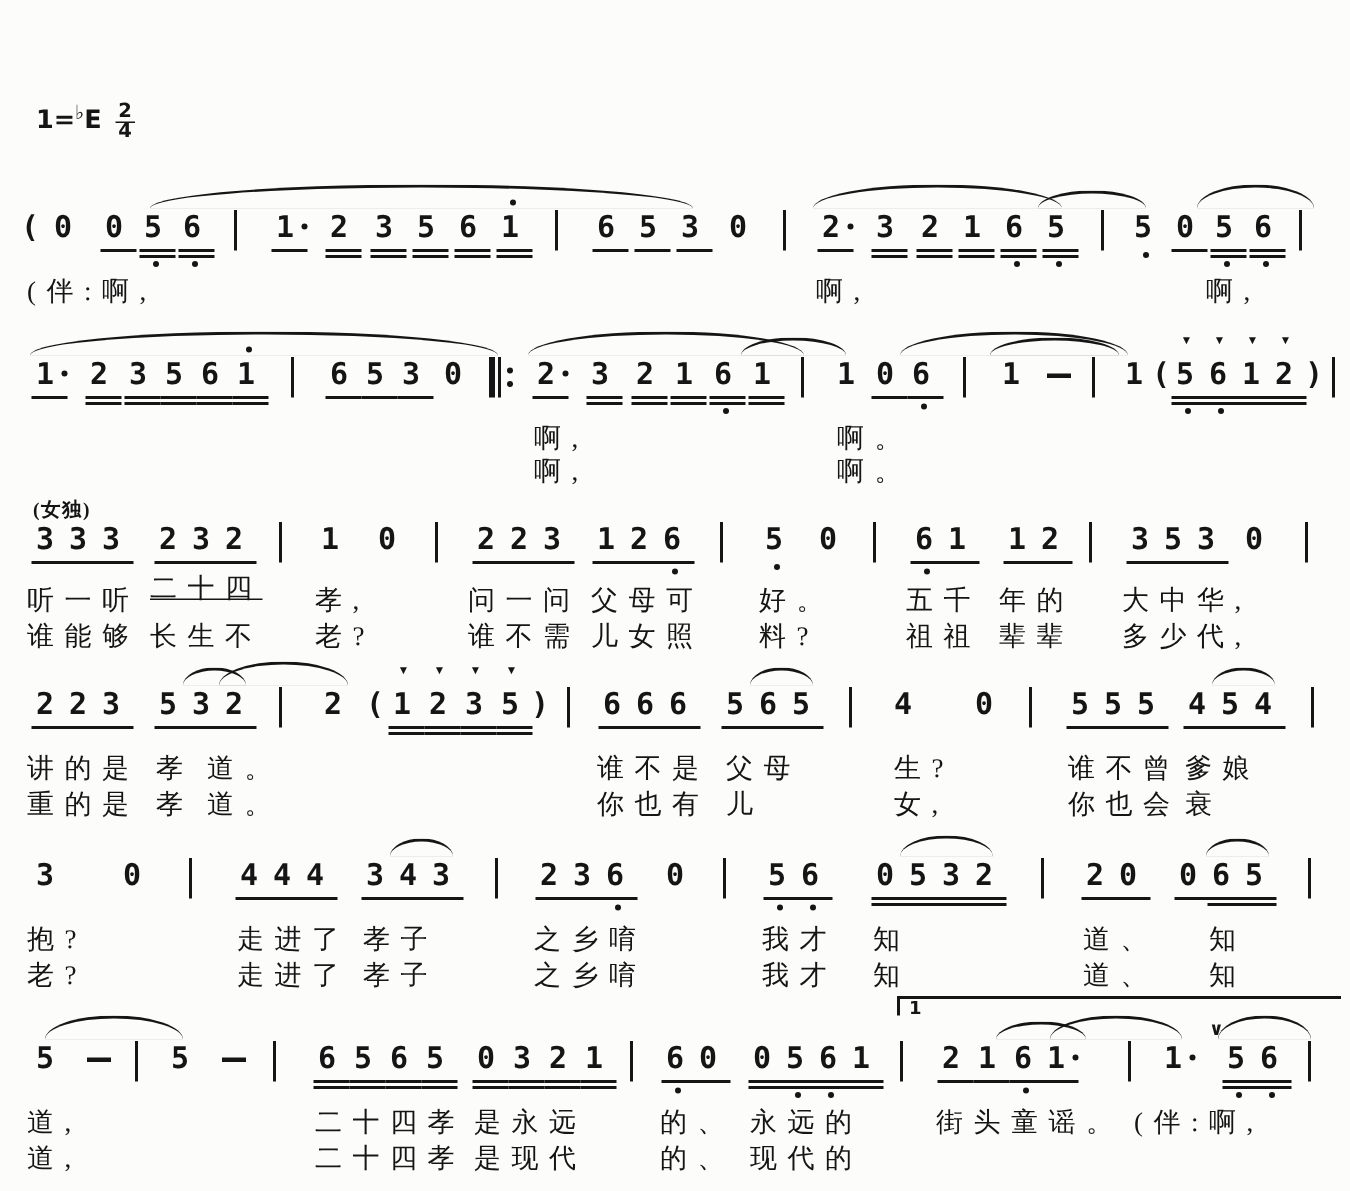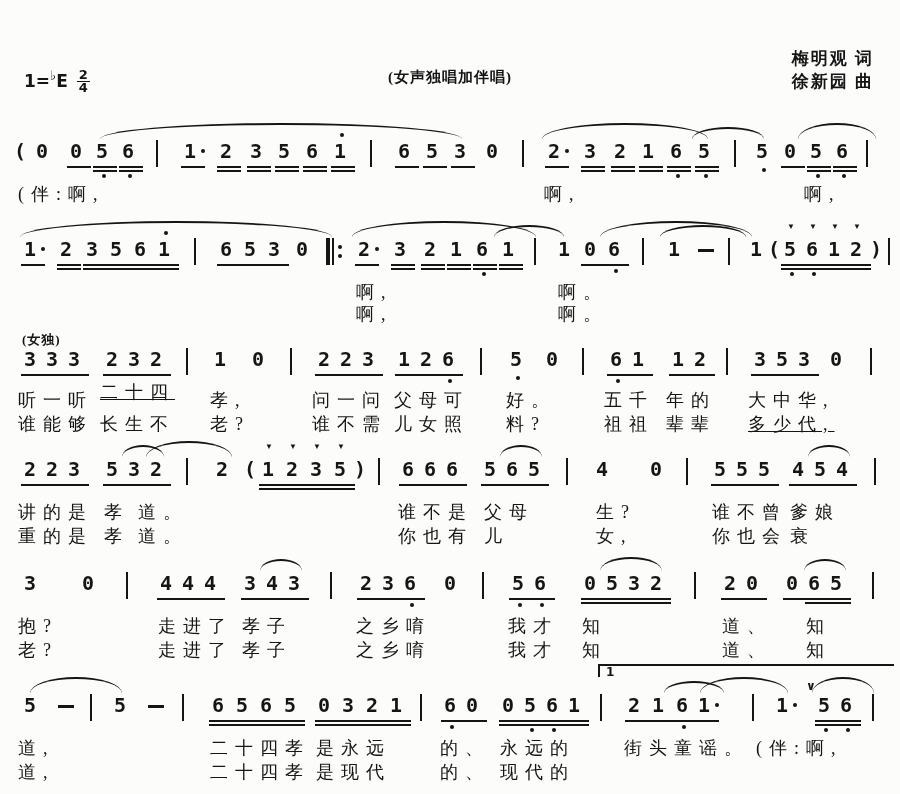--- a/index.html
+++ b/index.html
@@ -36,25 +36,20 @@
   .lyr{position:absolute;font-size:18px;letter-spacing:7px;white-space:nowrap;font-weight:500;}
   .part-label{position:absolute;font-size:13px;font-weight:700;letter-spacing:1px;}
   .volta{position:absolute;border-top:2px solid #151515;border-left:2px solid #151515;height:11px;}
   .volta-label{position:absolute;font-family:"DejaVu Sans",sans-serif;font-weight:700;
                font-size:12px;line-height:12px;}
 </style>
 </head>
 <body style="background: rgb(252, 252, 251); color: rgb(21, 21, 21);">
 
 <div id="score">
-  <div class="subtitle">(女声独唱加伴唱)</div>
-  <div class="credits">
-    <div>梅明观 词</div>
-    <div>徐新园 曲</div>
-  </div>
   <div class="keysig"><span>1=</span><span class="flat">♭</span><span>E</span><span class="meter"><span class="num">2</span><span class="den">4</span></span></div>
 <div class="system" style="top: 140px;">
       <span class="note" style="left: 14px; top: 0px;">(</span>
       <span class="note" style="left: 36px; top: 0px;">0</span>
       <span class="note" style="left: 70px; top: 0px;">0</span>
       <div class="ul" style="left: 67px; top: 26px; width: 24px;"></div>
       <span class="note" style="left: 96px; top: 0px;">5</span>
       <div class="ul" style="left: 93px; top: 26px; width: 24px;"></div>
       <div class="ul" style="left: 93px; top: 30px; width: 24px;"></div>
       <div class="odot" style="left: 102px; top: 34px;"></div>
@@ -291,21 +286,21 @@
       <span class="lyr" style="left: 666px; top: 40px;">年的</span>
       <span class="lyr" style="left: 748px; top: 40px;">大中华,</span>
       <span class="lyr" style="left: 18px; top: 64px;">谁能够</span>
       <span class="lyr" style="left: 100px; top: 64px;">长生不</span>
       <span class="lyr" style="left: 210px; top: 64px;">老?</span>
       <span class="lyr" style="left: 312px; top: 64px;">谁不需</span>
       <span class="lyr" style="left: 394px; top: 64px;">儿女照</span>
       <span class="lyr" style="left: 506px; top: 64px;">料?</span>
       <span class="lyr" style="left: 604px; top: 64px;">祖祖</span>
       <span class="lyr" style="left: 666px; top: 64px;">辈辈</span>
-      <span class="lyr" style="left: 748px; top: 64px; text-decoration: underline;">多少代,</span>
+      <span class="lyr" style="left: 748px; top: 64px;">多少代,</span>
     </div>
     <div class="system" style="top: 458px;">
       <span class="note" style="left: 24px; top: 0px;">2</span>
       <div class="ul" style="left: 21px; top: 26px; width: 24px;"></div>
       <span class="note" style="left: 46px; top: 0px;">2</span>
       <div class="ul" style="left: 43px; top: 26px; width: 24px;"></div>
       <span class="note" style="left: 68px; top: 0px;">3</span>
       <div class="ul" style="left: 65px; top: 26px; width: 24px;"></div>
       <span class="note" style="left: 106px; top: 0px;">5</span>
       <div class="ul" style="left: 103px; top: 26px; width: 24px;"></div>

